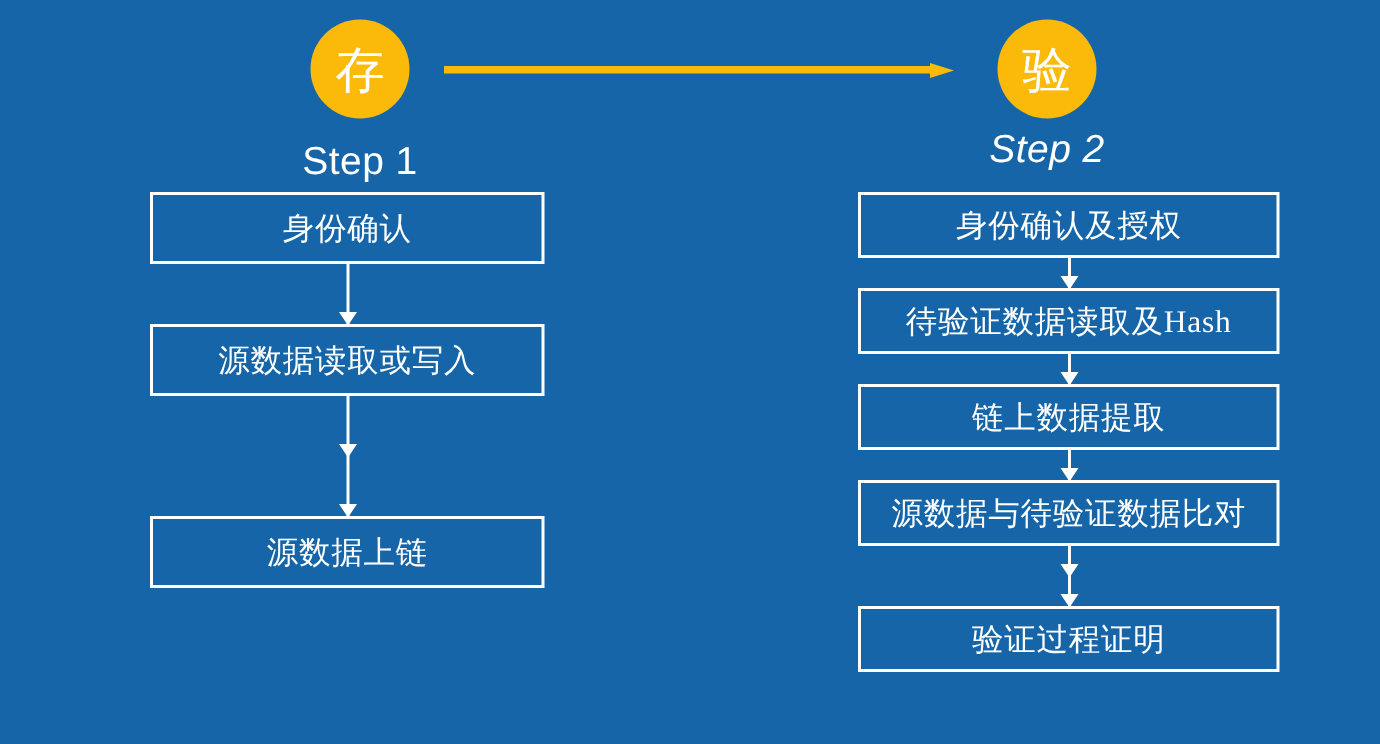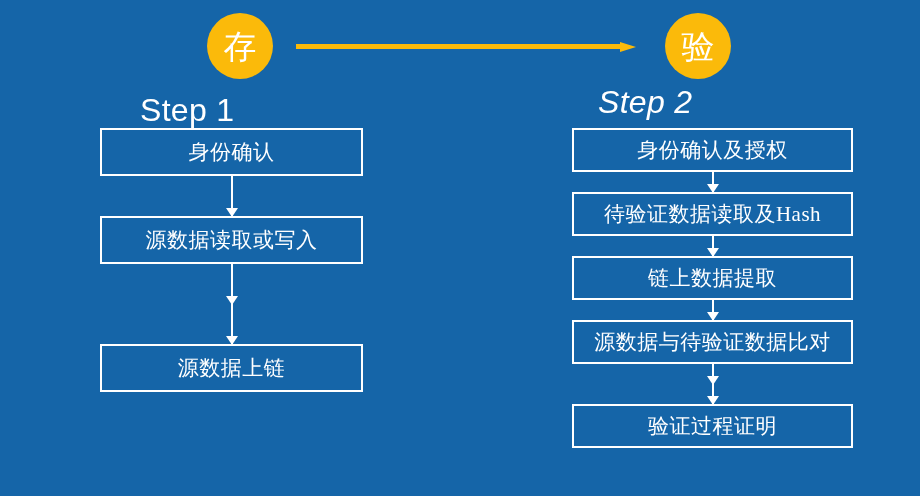--- a/index.html
+++ b/index.html
@@ -65,22 +65,23 @@
     width: 0;
     height: 0;
     border-top: 5px solid transparent;
     border-bottom: 5px solid transparent;
     border-left: 16px solid #fbba0a;
   }
 
   .step-label {
     position: absolute;
     color: #ffffff;
-    font-size: 32px;
+    font-size: 26px;
     font-weight: 400;
+    text-align: center;
     width: 200px;
     letter-spacing: 0.3px;
   }
   #step-label-1 { left: 140px; top: 92px; }
   #step-label-2 { left: 598px; top: 84px; font-style: italic; }
 
   
   .column {
     position: absolute;
   }

